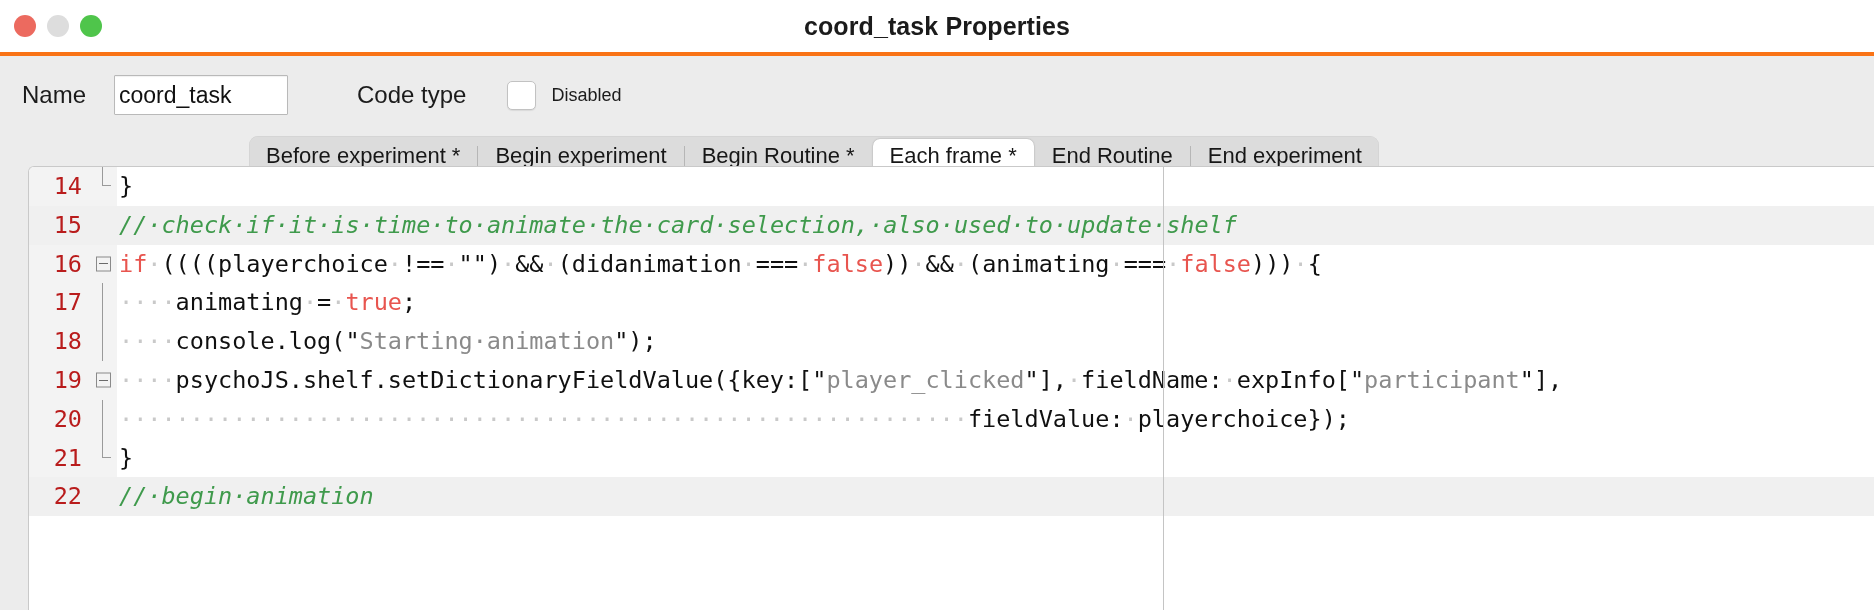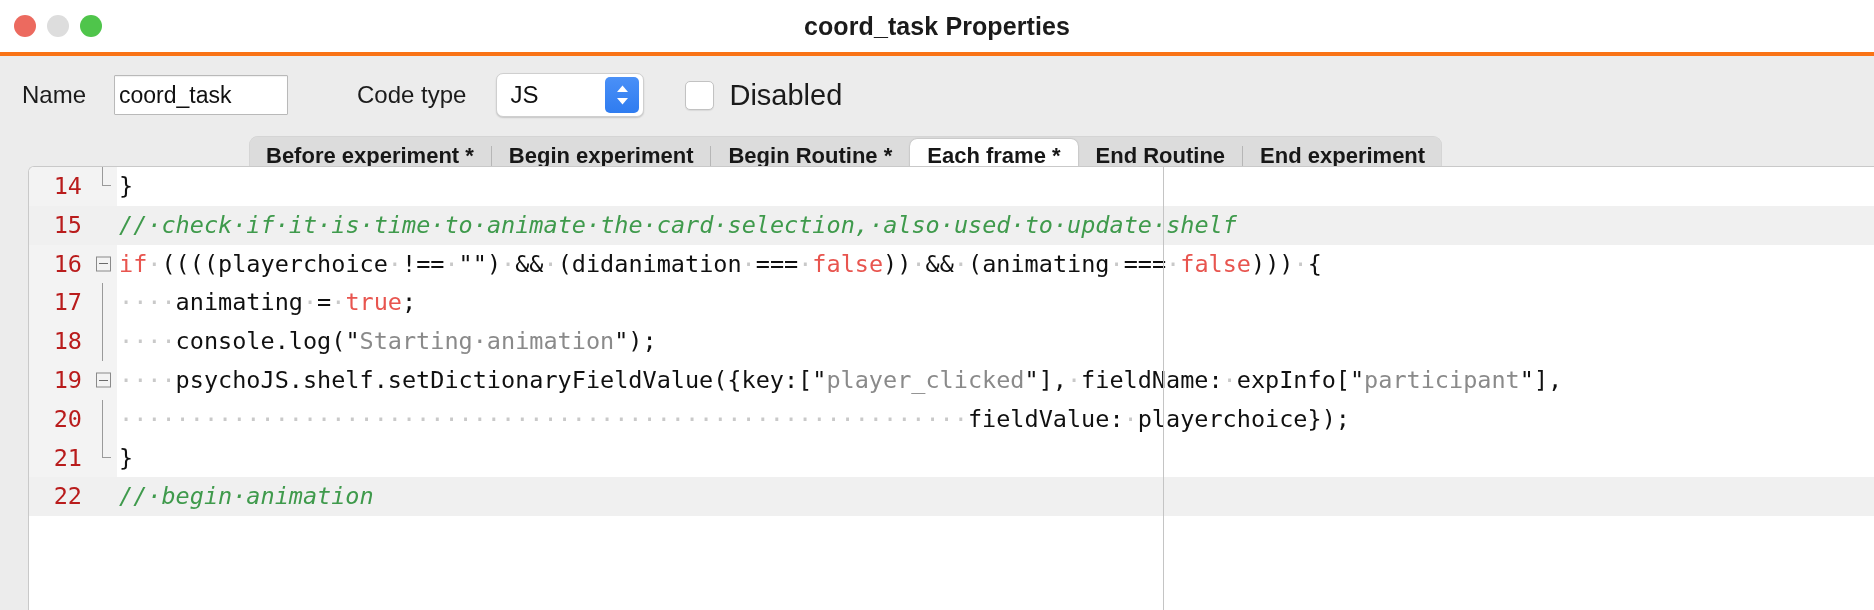--- a/index.html
+++ b/index.html
@@ -133,42 +133,41 @@
   }
   #disabled-box {
     width: 27px;
     height: 27px;
     background: #ffffff;
     border: 1px solid #c2c2c2;
     border-radius: 5px;
     box-shadow: 0 1px 1px rgba(0,0,0,0.08);
   }
   #disabled-text {
-    font-size: 29px;
+    font-size: 18px;
     color: #1b1b1b;
   }
 
   
   #tabs-area {
     position: relative;
     height: 44px;
     background: #ececec;
   }
   #tabs {
     position: absolute;
     left: 249px;
     top: 2px;
     height: 40px;
     background: #dcdcdc;
     border-radius: 9px;
     display: flex;
     align-items: center;
     padding: 0;
     box-shadow: inset 0 0 0 0.5px rgba(0,0,0,0.06);
-    font-weight: bold;
   }
   .tab {
     font-size: 22px;
     color: #171717;
     padding: 0 17px;
     height: 34px;
     line-height: 34px;
     border-radius: 7px;
     white-space: nowrap;
     position: relative;
@@ -332,31 +331,20 @@
   </div>
 
   <div id="form-row">
     <span class="form-label">Name</span>
     <div id="name-field">
       <span>coord_task</span>
     </div>
 
     <span class="form-label" id="codetype-label">Code type</span>
 
-    <div id="codetype-select">
-      <span id="codetype-value">JS</span>
-      <span id="codetype-stepper">
-        <svg class="chev" width="15" height="9" viewBox="0 0 15 9" aria-hidden="true">
-          <path d="M7.5 0.5 L13 7 L2 7 Z" fill="#ffffff"></path>
-        </svg>
-        <svg class="chev" width="15" height="9" viewBox="0 0 15 9" aria-hidden="true">
-          <path d="M7.5 8.5 L2 2 L13 2 Z" fill="#ffffff"></path>
-        </svg>
-      </span>
-    </div>
 
     <div id="disabled-wrap">
       <span id="disabled-box"></span>
       <span id="disabled-text">Disabled</span>
     </div>
   </div>
 
   <div id="tabs-area">
     <div id="tabs">
         <div class="tab">Before experiment *</div>

